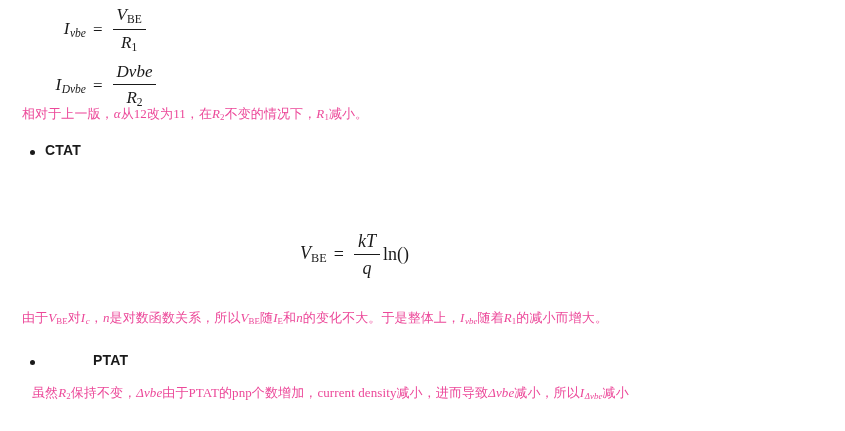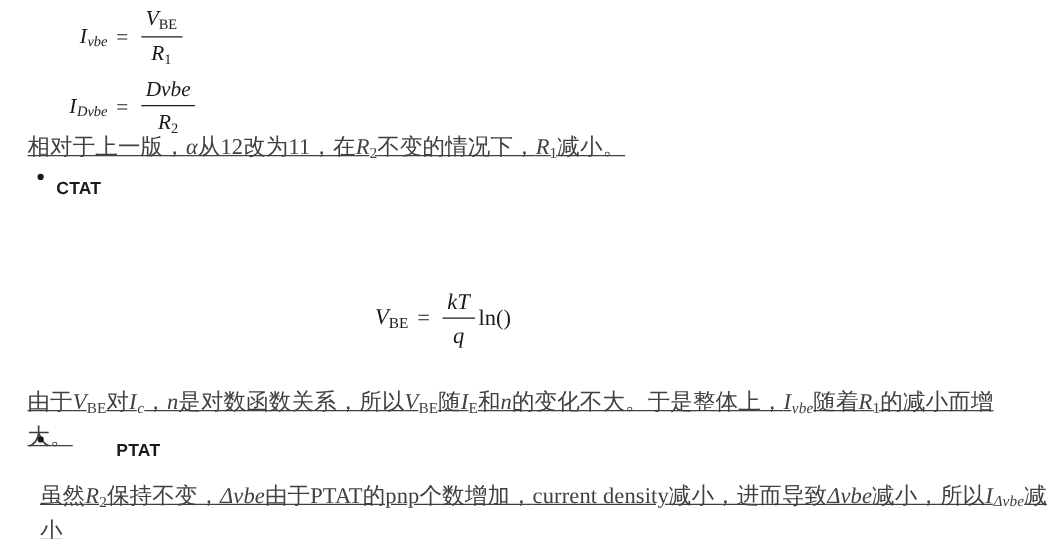--- a/index.html
+++ b/index.html
@@ -75,36 +75,35 @@
   .block-eq1 {
     position: absolute;
     left: 22px;
     top: 4px;
   }
   .block-eq1 .eqrow { margin-bottom: 6px; }
 
   
   .para {
     position: absolute;
-    font-size: 18px;
+    font-size: 13px;
     line-height: 1.5;
-    color: #404040;
+    color: #ec4899;
     letter-spacing: 0.1px;
-    text-decoration: underline;
   }
   .p1 { left: 22px; top: 104px; }
   .p2 { left: 22px; top: 181px; }
   .p3 { left: 22px; top: 308px; width: 805px; }
   .p4 { left: 32px; top: 383px; width: 810px; }
 
   
   .bullet {
     position: absolute;
     display: flex;
-    align-items: flex-start;
+    align-items: flex-end;
     font-size: 14.5px;
     font-weight: bold;
     color: #1a1a1a;
   }
   .b1 { left: 30px; top: 142px; }
   .b2 { left: 30px; top: 352px; gap: 48px; }
   .bullet .dot {
     width: 5px;
     height: 5px;
     border-radius: 50%;

